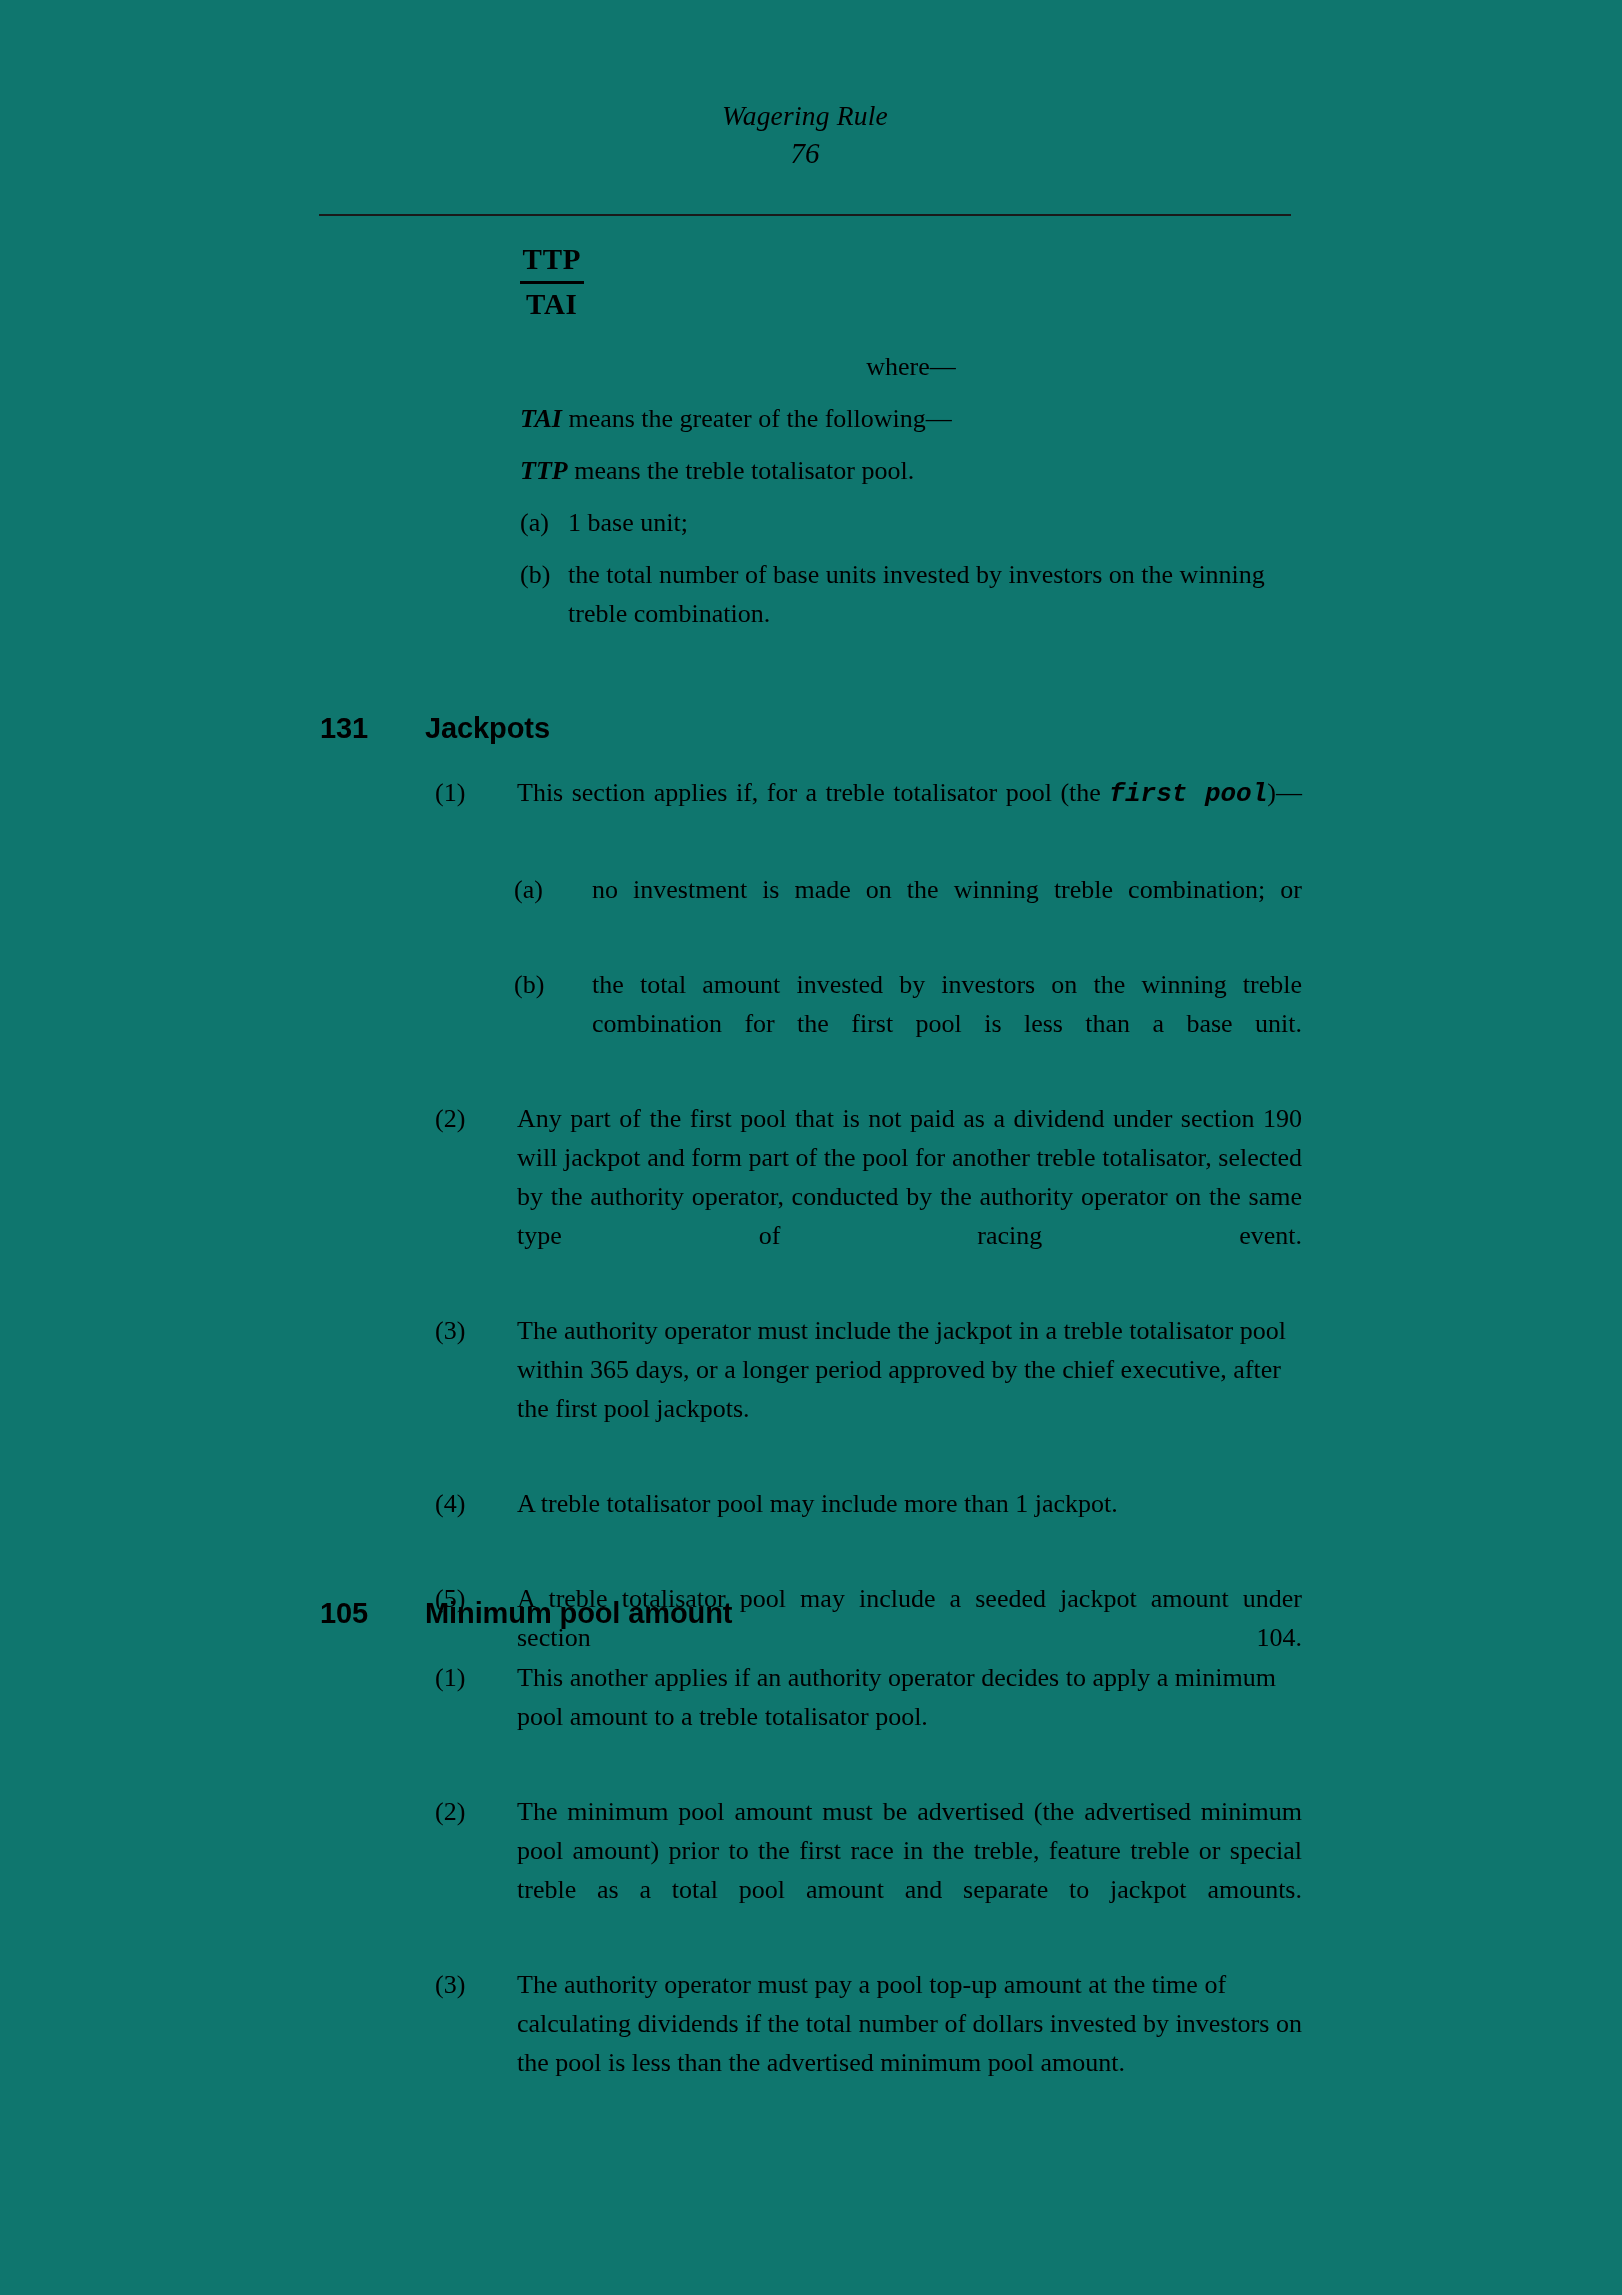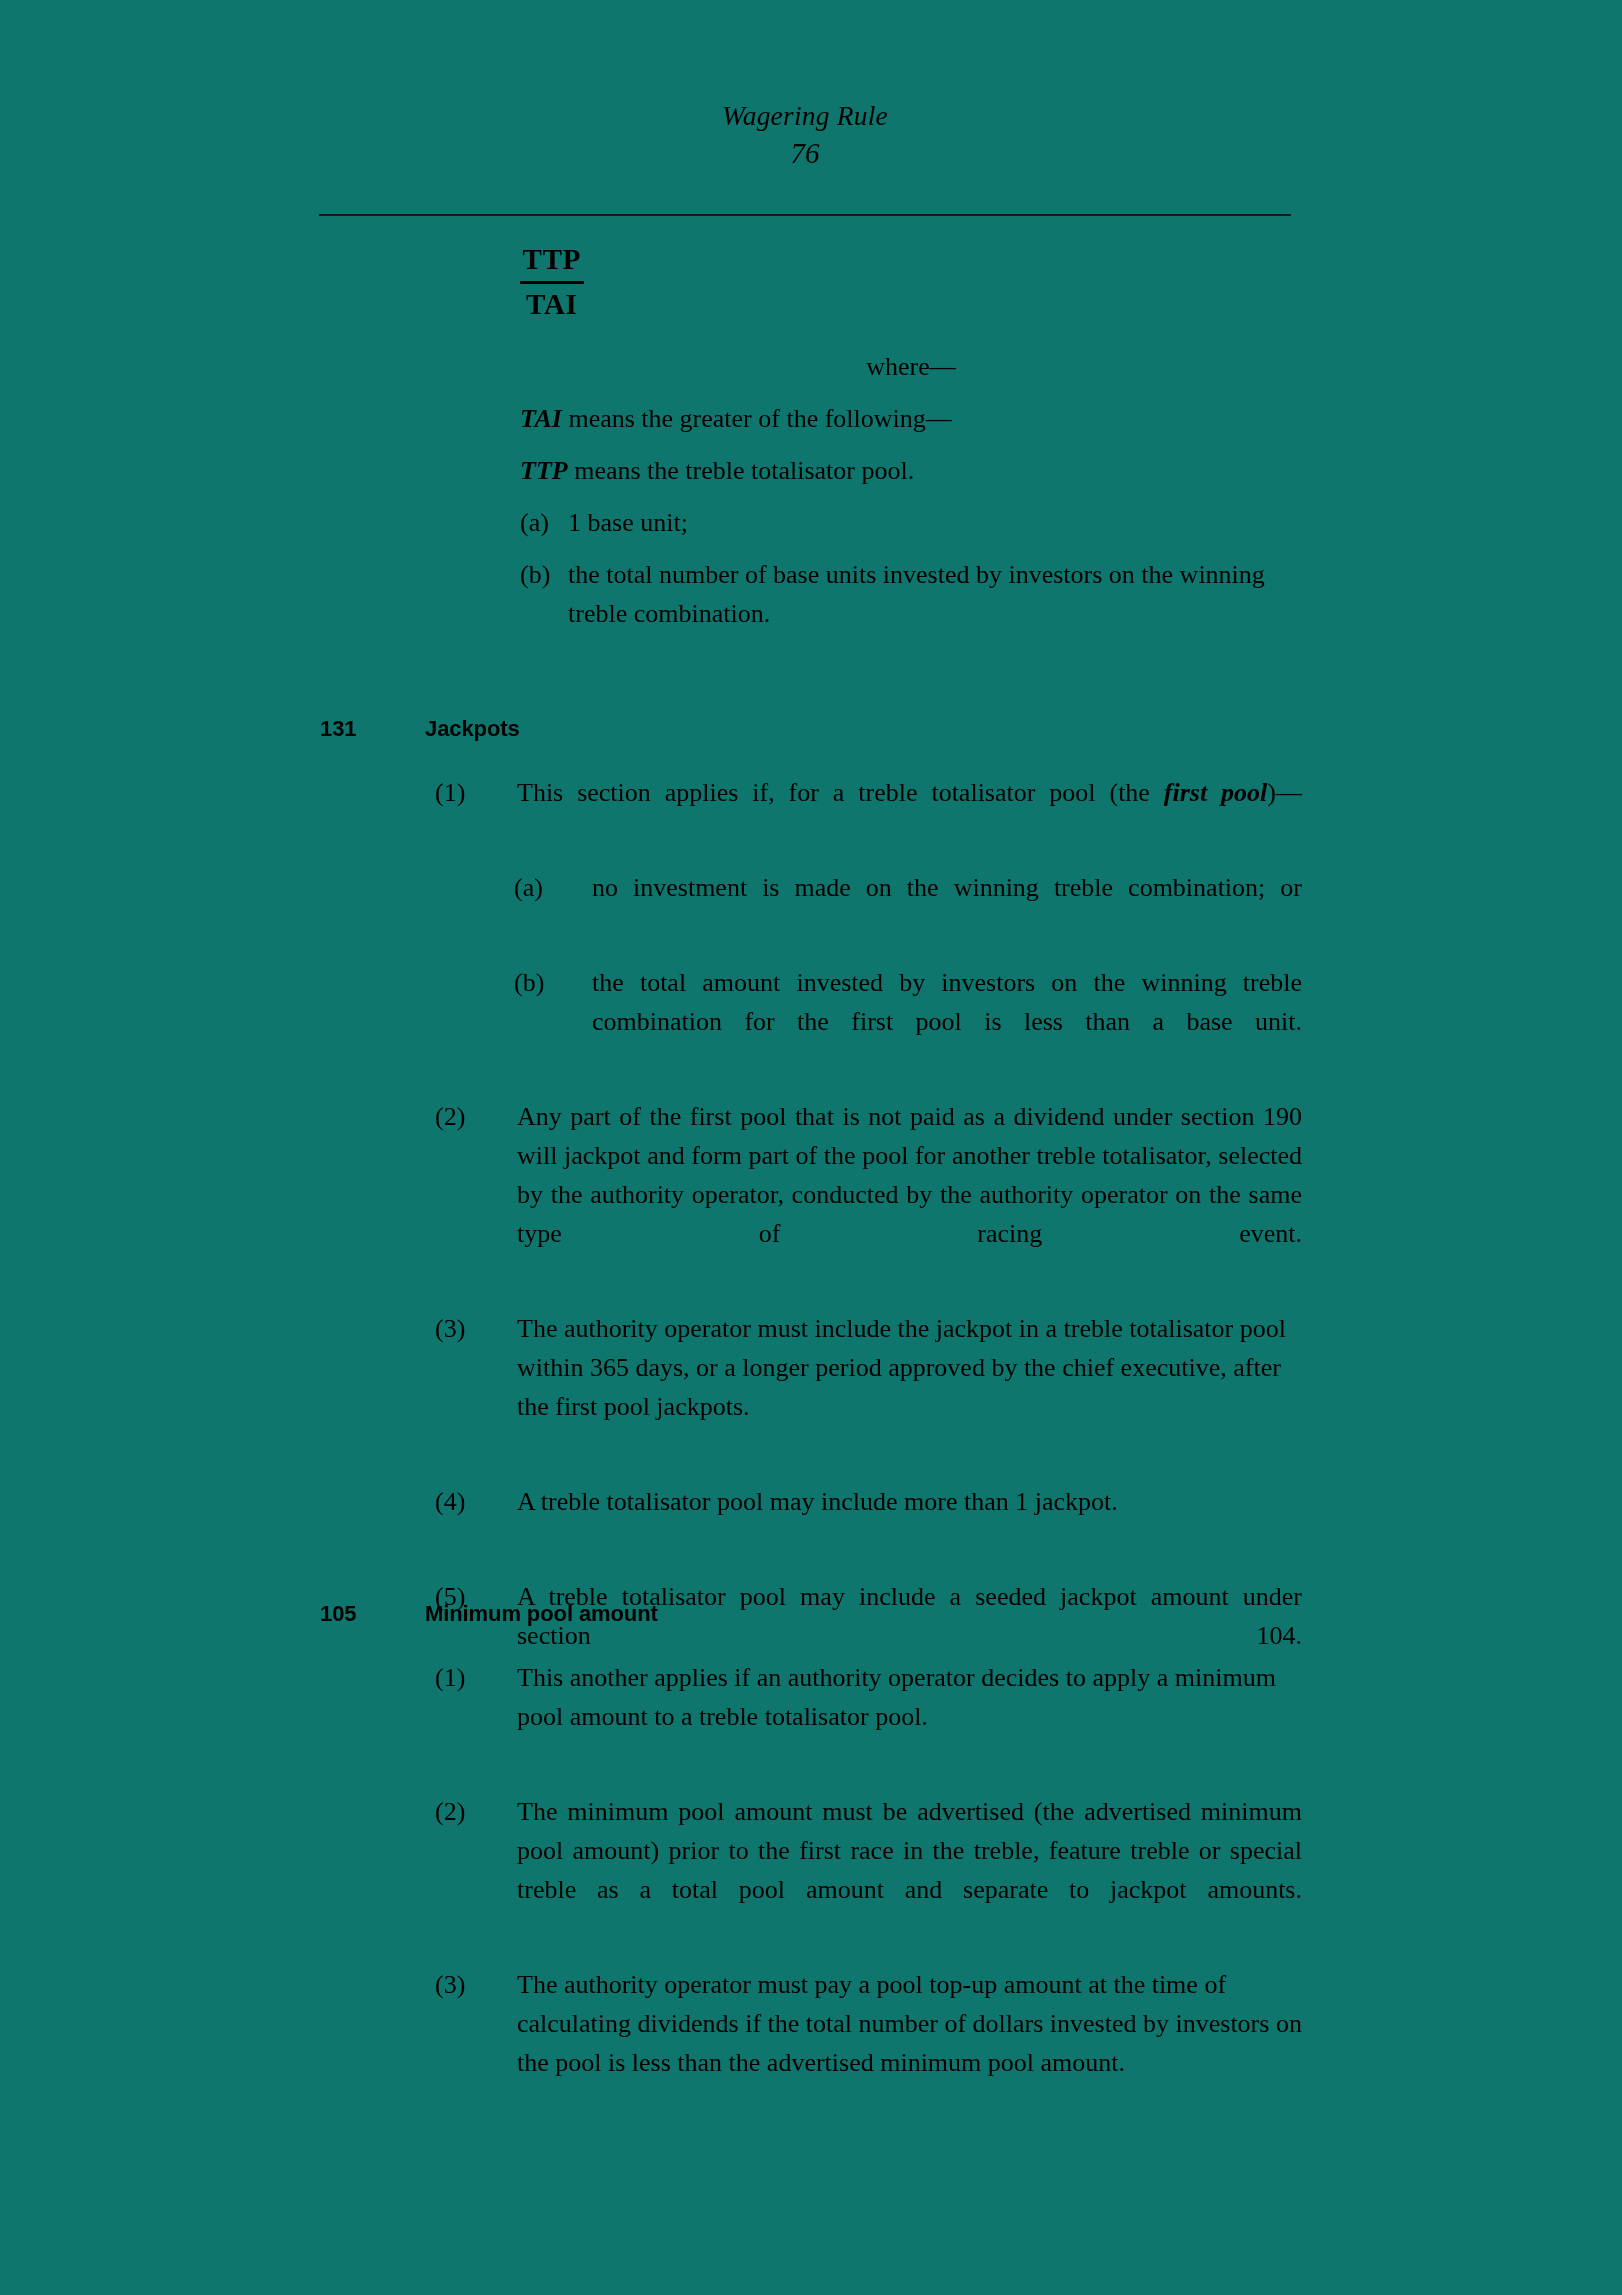--- a/index.html
+++ b/index.html
@@ -117,21 +117,21 @@
   .section-heading {
     position: relative;
     height: 41px;
   }
   .section-heading .sec-num,
   .section-heading .sec-title {
     position: absolute;
     top: 0;
     font-family: "Liberation Sans", "DejaVu Sans", sans-serif;
     font-weight: bold;
-    font-size: 22px;
+    font-size: 29px;
     line-height: 37px;
     letter-spacing: -0.1px;
   }
   .section-heading .sec-num { left: 320px; }
   .section-heading .sec-title { left: 425px; }
 
   
   .subsec {
     position: relative;
     margin-top: 17px;
@@ -146,20 +146,21 @@
   .subsec > .marker {
     position: absolute;
     left: 435px;
     top: 0;
     font-size: 26px;
     line-height: 39px;
   }
   .subsec .em {
     font-weight: bold;
     font-style: italic;
+    font-family: Liberation Mono, monospace;
   }
 
   
   .subitem-list { margin-top: 0; }
   .subitem {
     position: relative;
     margin-top: 17px;
     padding-left: 592px;
     padding-right: 321px;
     font-size: 26px;

